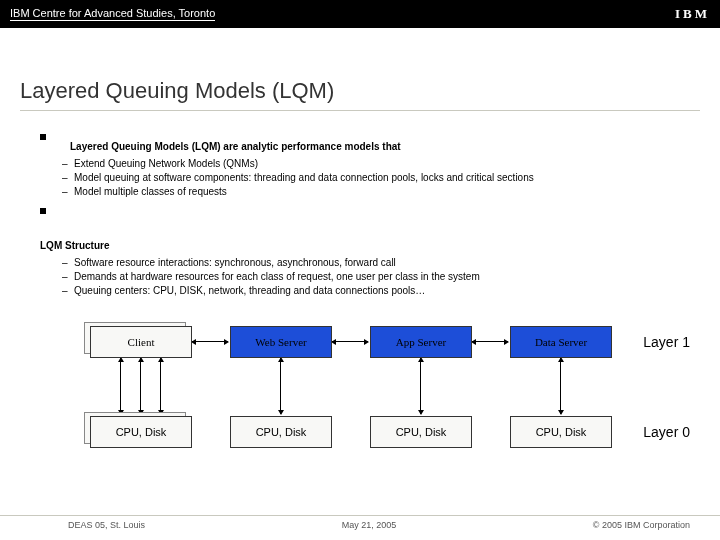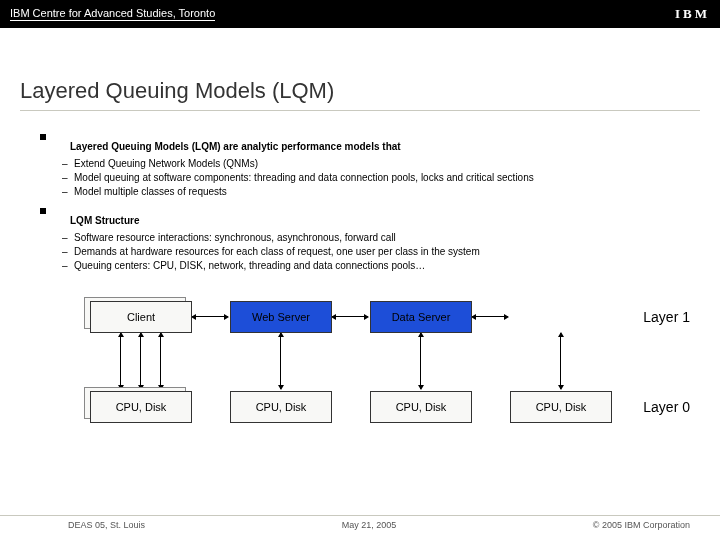--- a/index.html
+++ b/index.html
@@ -70,21 +70,21 @@
     position: relative;
     height: 160px;
   }
   .row {
     display: flex;
     align-items: center;
     position: absolute;
     left: 0;
     width: 100%;
   }
-  .row-top { top: 0; }
+  .row-top { top: 0; font-family: Liberation Serif, serif; }
   .row-bottom { top: 90px; }
   .box-wrap {
     position: relative;
     width: 110px;
     margin-left: 30px;
   }
   .box-wrap.first { margin-left: 50px; }
   .box-shadow {
     position: absolute;
     top: -4px;
@@ -178,21 +178,21 @@
 <div class="content">
 
   <div class="bullet-row">
     <div class="sq"></div>
     <div class="section-head">Layered Queuing Models (LQM) are  analytic performance models that</div>
   </div>
   <div class="sub"><span class="dash">–</span><span>Extend Queuing Network Models (QNMs)</span></div>
   <div class="sub"><span class="dash">–</span><span>Model queuing at software components: threading and data connection pools, locks and critical sections</span></div>
   <div class="sub"><span class="dash">–</span><span>Model multiple classes of requests</span></div>
 
-  <div class="bullet-row" style="margin-top:8px;">
+  <div class="bullet-row" style="margin-top:8px;flex-direction:column;">
     <div class="sq"></div>
     <div class="section-head">LQM Structure</div>
   </div>
   <div class="sub"><span class="dash">–</span><span>Software resource interactions: synchronous, asynchronous, forward call</span></div>
   <div class="sub"><span class="dash">–</span><span>Demands at hardware resources for each class of request, one user per class in the system</span></div>
   <div class="sub"><span class="dash">–</span><span>Queuing centers: CPU, DISK, network, threading and data connections pools…</span></div>
 
   <div class="diagram">
 
     <div class="arrow-h" style="left:152px; top:15px; width:36px;"></div>
@@ -208,20 +208,23 @@
 
     <div class="row row-top">
       <div class="box-wrap first">
         <div class="box-shadow"></div>
         <div class="box light">Client</div>
       </div>
       <div class="box-wrap">
         <div class="box">Web Server</div>
       </div>
       <div class="box-wrap">
+        <div class="box">App Server</div>
+      </div>
+      <div class="box-wrap">
         <div class="box">Data Server</div>
       </div>
     </div>
 
     <div class="row row-bottom">
       <div class="box-wrap first">
         <div class="box-shadow"></div>
         <div class="box light">CPU, Disk</div>
       </div>
       <div class="box-wrap">

